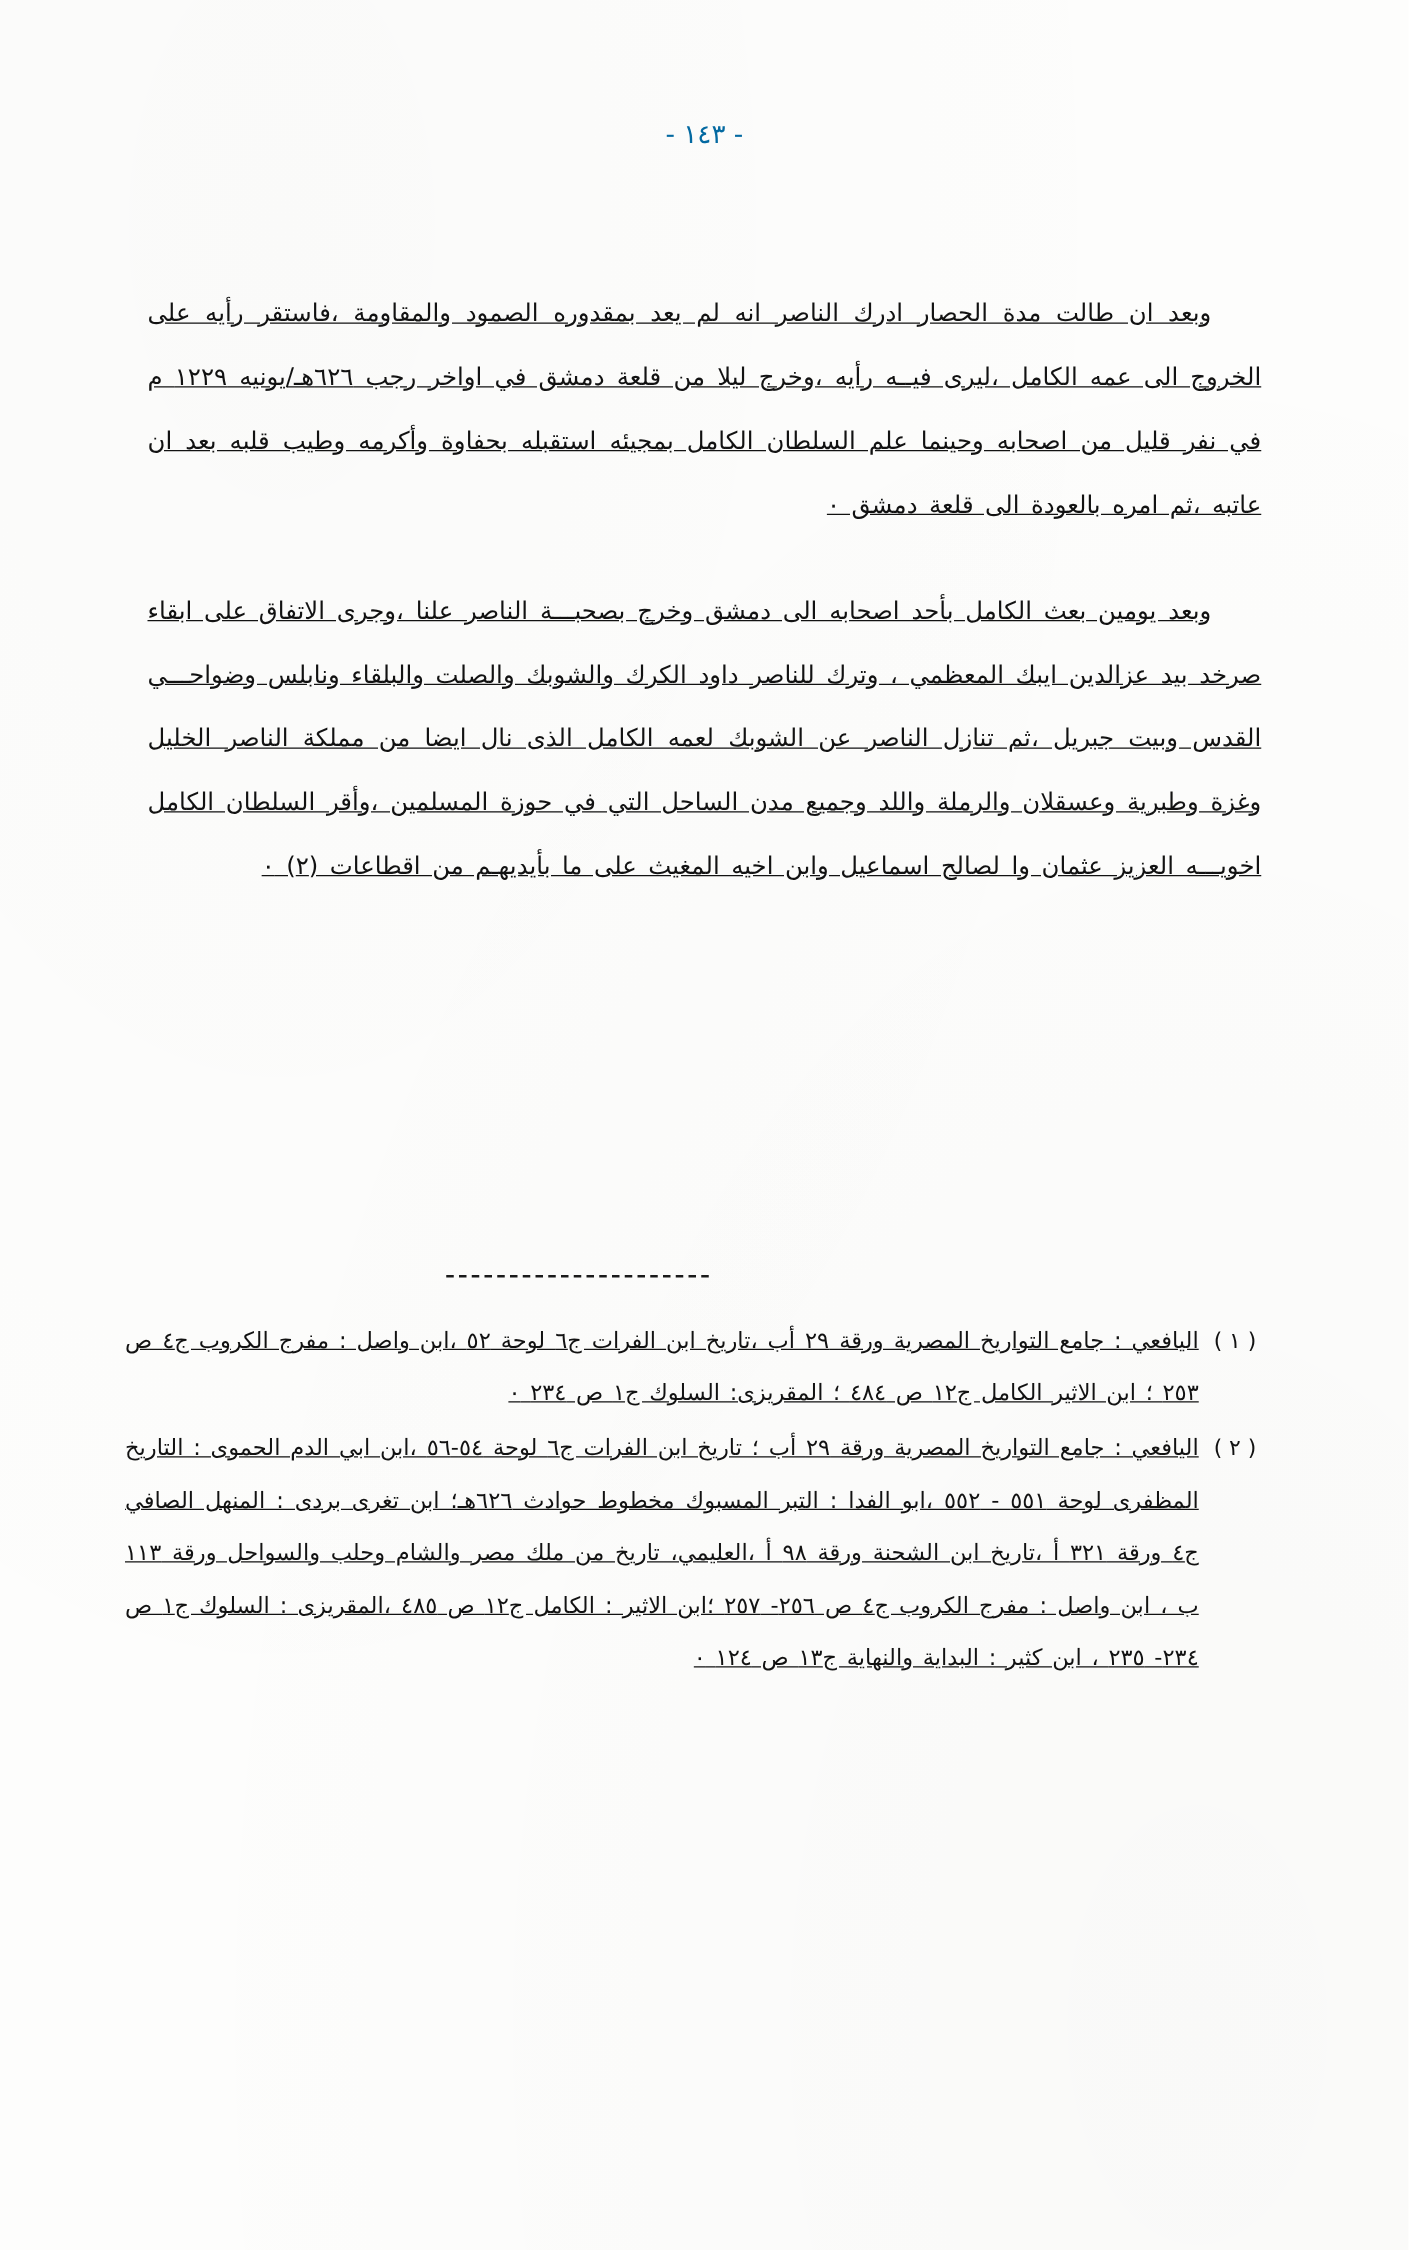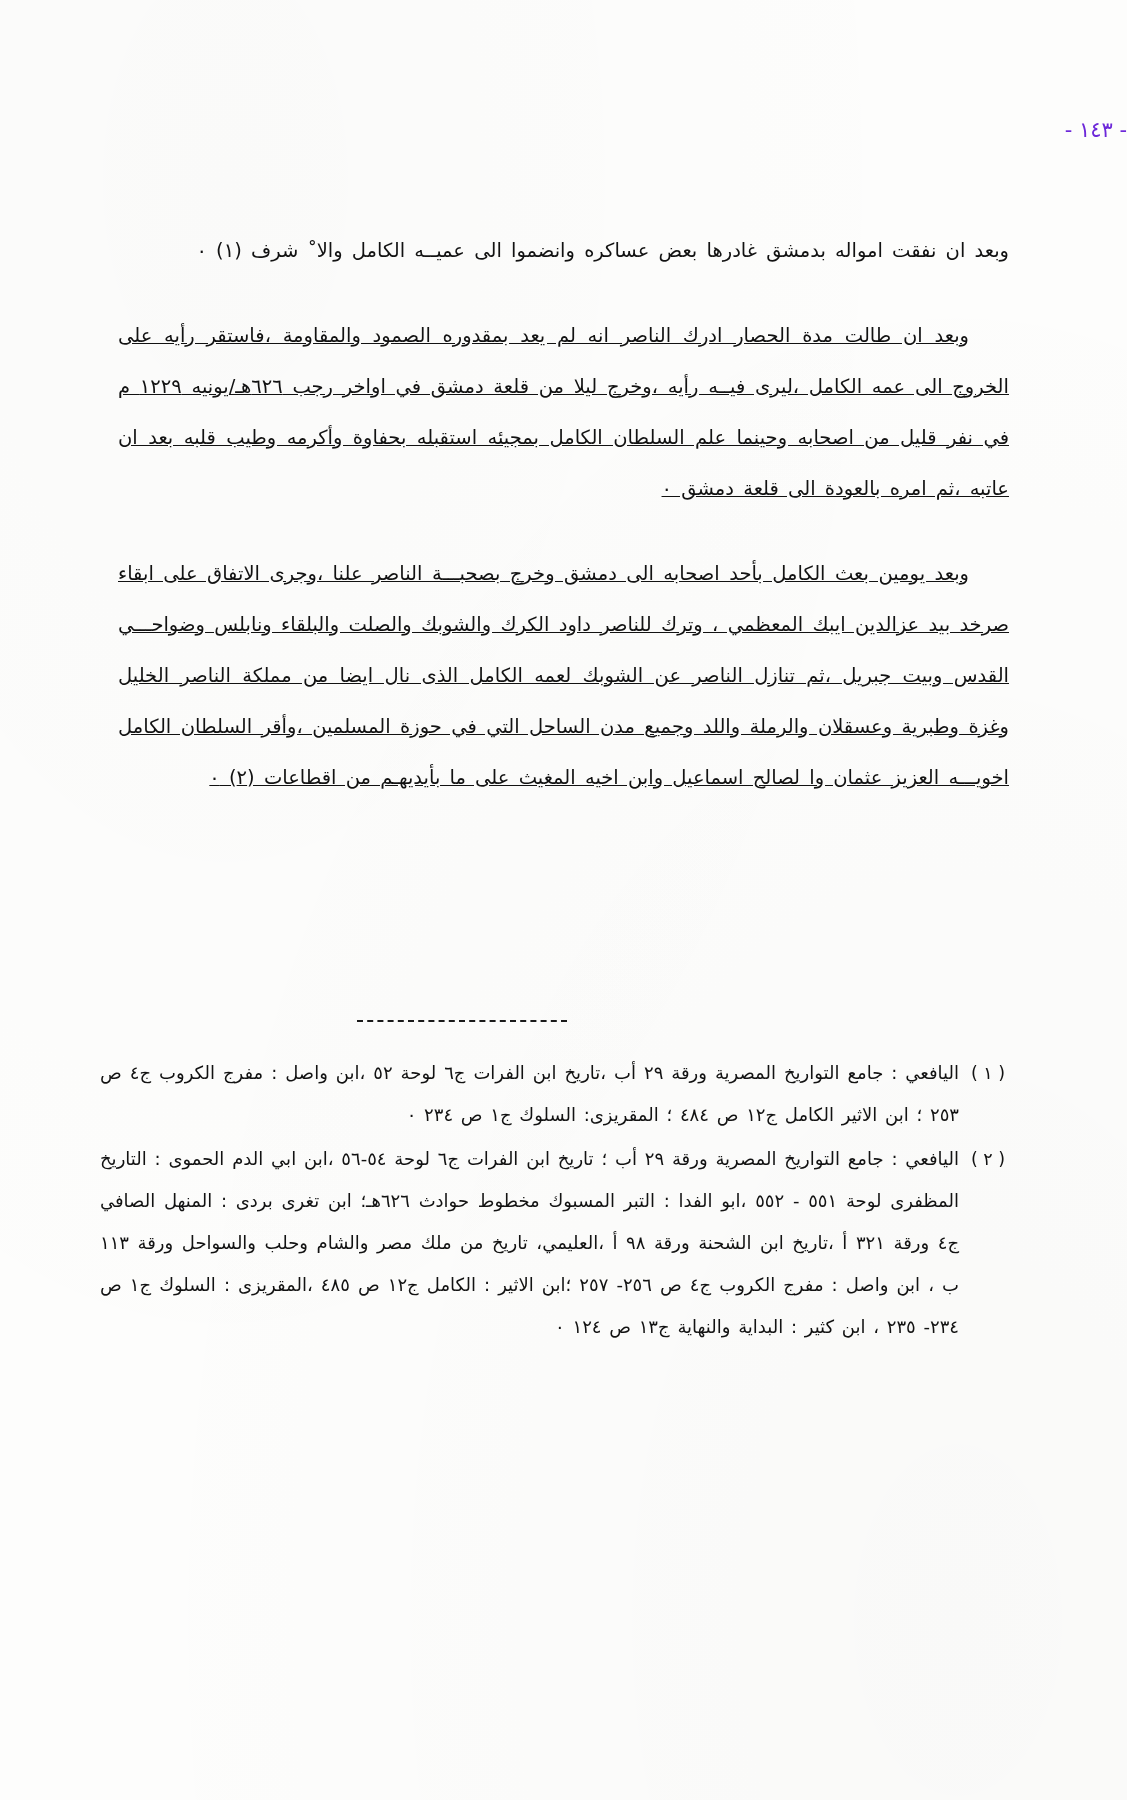--- a/index.html
+++ b/index.html
@@ -21,26 +21,27 @@
   .paper-tint {
     position: absolute;
     inset: 0;
     background:
       radial-gradient(ellipse at 20% 10%, rgba(0,0,0,0.012), transparent 60%),
       radial-gradient(ellipse at 85% 90%, rgba(0,0,0,0.015), transparent 65%);
     pointer-events: none;
   }
   .page-number {
     position: absolute;
-    top: 118px;
+    top: 95px;
     left: 0;
     right: 0;
+    text-align: center;
     font-size: 21px;
     letter-spacing: 2px;
-    color: #6d28d9;
+    color: #0369a1;
   }
   .body-block {
     position: absolute;
     top: 205px;
     right: 118px;
     left: 118px;
   }
   .para {
     font-size: 19.5px;
     line-height: 51px;
@@ -87,32 +88,32 @@
     width: 58px;
     text-align: center;
     font-size: 17.5px;
     padding-top: 0px;
   }
   .fn-text {
     flex: 1 1 auto;
     text-align: justify;
     text-align-last: right;
     word-spacing: 2px;
+    text-decoration: underline;
   }
 </style>
 </head>
 <body>
 
 <div class="page">
   <div class="paper-tint"></div>
 
   <div class="page-number">- ١٤٣ -</div>
 
   <div class="body-block">
-    <p class="para">وبعد ان نفقت امواله بدمشق غادرها بعض عساكره وانضموا الى عميــه الكامل والا ْ شرف (١) ٠</p>
     <p class="para indent">وبعد ان طالت مدة الحصار ادرك الناصر انه لم يعد بمقدوره الصمود والمقاومة ،فاستقر رأيه على الخروج الى عمه الكامل ،ليرى فيــه رأيه ،وخرج ليلا من قلعة دمشق في اواخر رجب ٦٢٦هـ/يونيه ١٢٢٩ م في نفر قليل من اصحابه وحينما علم السلطان الكامل بمجيئه استقبله بحفاوة وأكرمه وطيب قلبه بعد ان عاتبه ،ثم امره بالعودة الى قلعة دمشق ٠</p>
     <p class="para indent">وبعد يومين بعث الكامل بأحد اصحابه الى دمشق وخرج بصحبـــة الناصر علنا ،وجرى الاتفاق على ابقاء صرخد بيد عزالدين ايبك المعظمي ، وترك للناصر داود الكرك والشوبك والصلت والبلقاء ونابلس وضواحـــي القدس وبيت جبريل ،ثم تنازل الناصر عن الشوبك لعمه الكامل الذى نال ايضا من مملكة الناصر الخليل وغزة وطبرية وعسقلان والرملة واللد وجميع مدن الساحل التي في حوزة المسلمين ،وأقر السلطان الكامل اخويـــه العزيز عثمان وا لصالح اسماعيل وابن اخيه المغيث على ما بأيديهـم من اقطاعات (٢) ٠</p>
   </div>
 
   <div class="footnote-rule"></div>
 
   <div class="footnotes">
     <div class="fn">
       <span class="fn-marker">( ١ )</span>
       <span class="fn-text">اليافعي : جامع التواريخ المصرية ورقة ٢٩ أب ،تاريخ ابن الفرات ج٦ لوحة ٥٢ ،ابن واصل : مفرج الكروب ج٤ ص ٢٥٣ ؛ ابن الاثير الكامل ج١٢ ص ٤٨٤ ؛ المقريزى: السلوك ج١ ص ٢٣٤ ٠</span>

